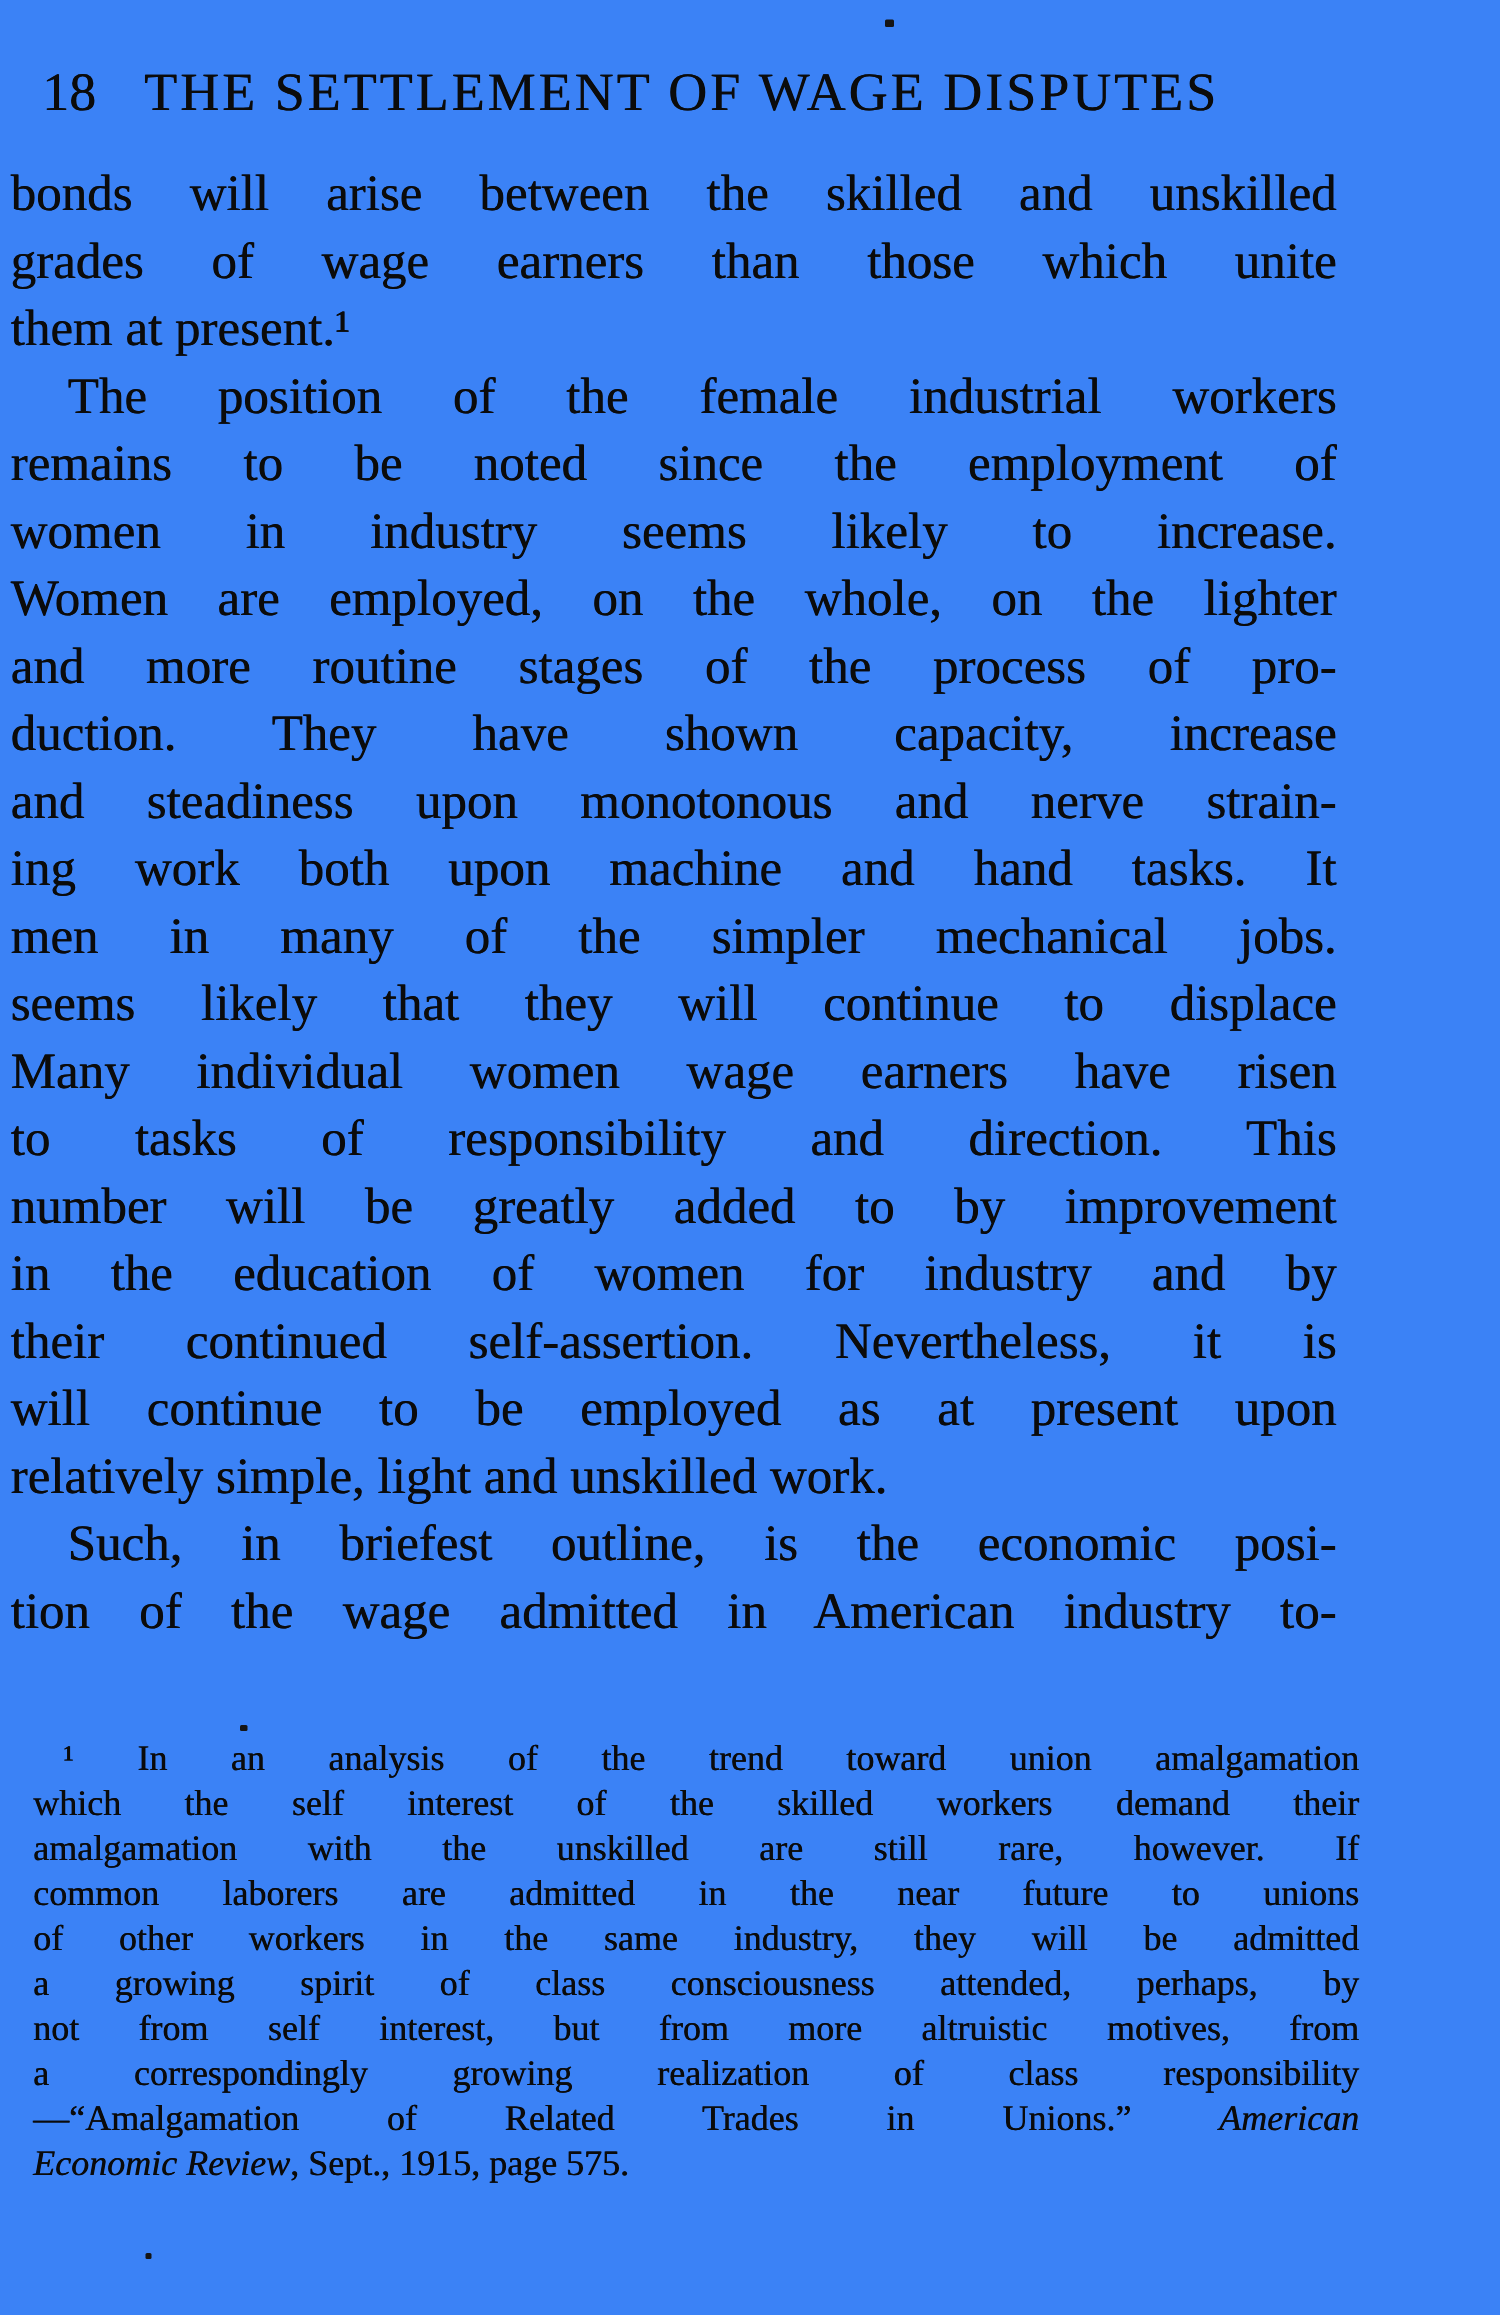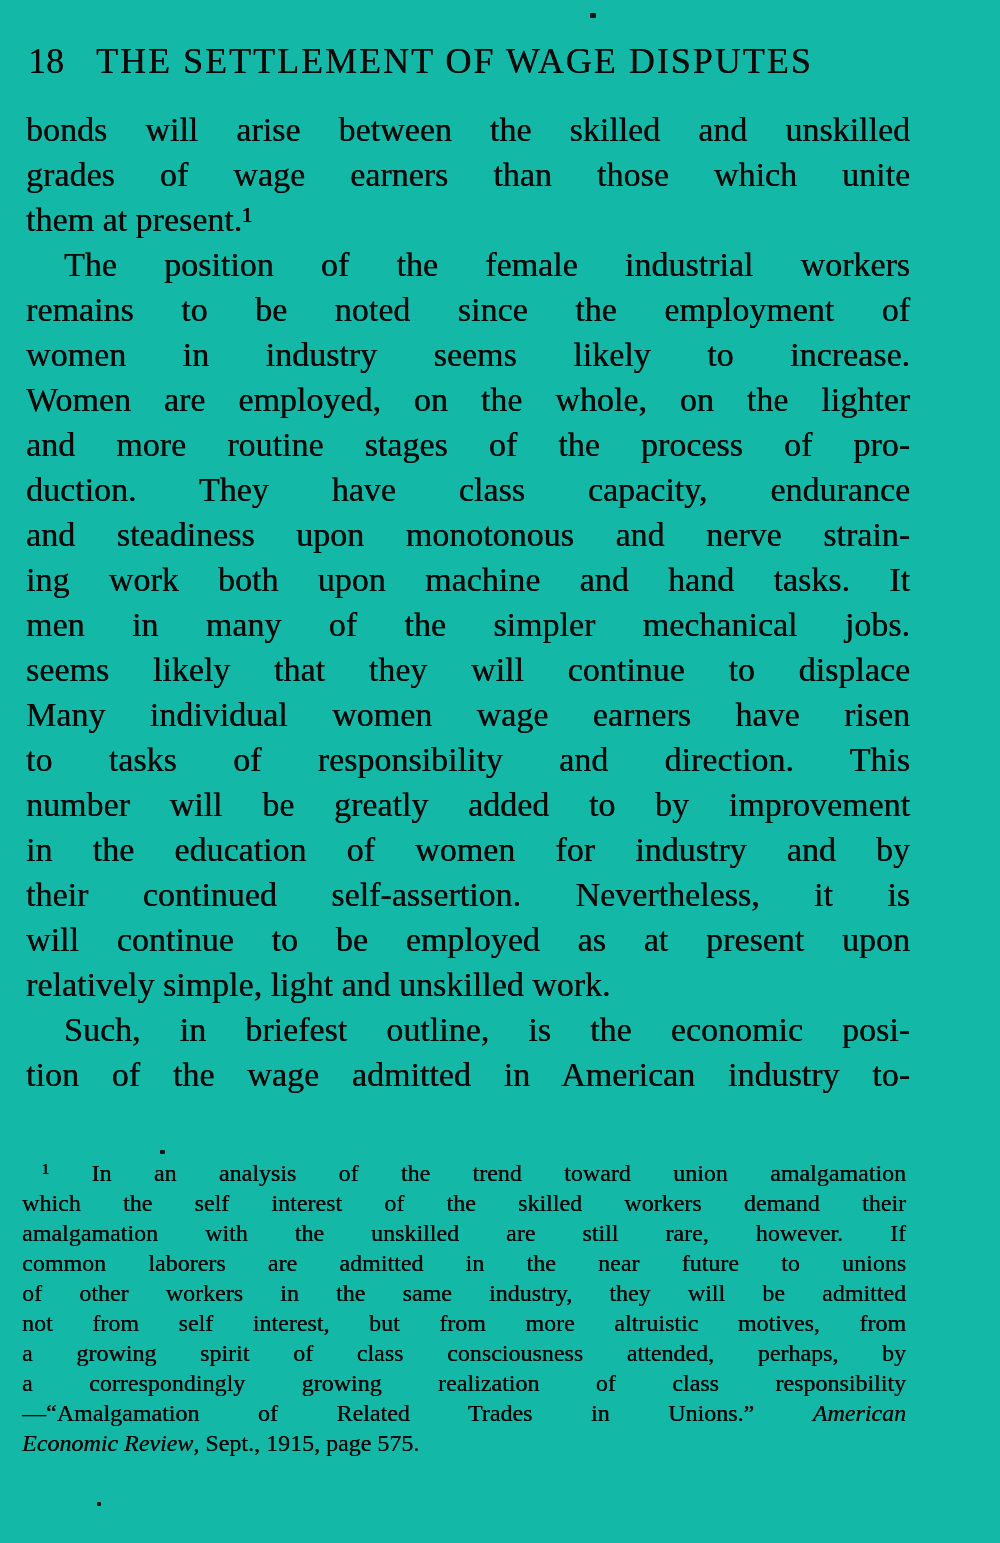--- a/index.html
+++ b/index.html
@@ -4,21 +4,21 @@
 <style>
   html, body {
     margin: 0;
     padding: 0;
     background: #ffffff;
   }
   .page {
     position: relative;
     width: 1000px;
     height: 1543px;
-    background: #14b8a6;
+    background: #3b82f6;
     color: #0b0b0b;
     font-family: "Liberation Serif", "DejaVu Serif", serif;
     overflow: hidden;
     text-shadow: 0.35px 0 0 currentColor; 
   }
   .header {
     position: absolute;
     top: 40px;
     left: 0;
     width: 100%;
@@ -35,21 +35,21 @@
     position: absolute;
     left: 96px;
     top: 0;
     font-size: 36px;
     line-height: 42px;
     letter-spacing: 2px;
     white-space: nowrap;
   }
   .body-text {
     position: absolute;
-    left: 26px;
+    left: 7px;
     top: 107px;
     width: 884px;
     font-size: 34px;
     line-height: 45px;
   }
   .line {
     text-align: justify;
     text-align-last: justify;
     white-space: normal;
   }
@@ -89,21 +89,21 @@
         <div class="line">bonds will arise between the skilled and unskilled</div>
         <div class="line">grades of wage earners than those which unite</div>
         <div class="line last">them at present.¹</div>
       </div>
       <div>
         <div class="line indent">The position of the female industrial workers</div>
         <div class="line">remains to be noted since the employment of</div>
         <div class="line">women in industry seems likely to increase.</div>
         <div class="line">Women are employed, on the whole, on the lighter</div>
         <div class="line">and more routine stages of the process of pro-</div>
-        <div class="line">duction. They have class capacity, endurance</div>
+        <div class="line">duction. They have shown capacity, increase</div>
         <div class="line">and steadiness upon monotonous and nerve strain-</div>
         <div class="line">ing work both upon machine and hand tasks. It</div>
         <div class="line">men in many of the simpler mechanical jobs.</div>
         <div class="line">seems likely that they will continue to displace</div>
         <div class="line">Many individual women wage earners have risen</div>
         <div class="line">to tasks of responsibility and direction. This</div>
         <div class="line">number will be greatly added to by improvement</div>
         <div class="line">in the education of women for industry and by</div>
         <div class="line">their continued self-assertion. Nevertheless, it is</div>
         <div class="line">will continue to be employed as at present upon</div>
@@ -113,22 +113,22 @@
         <div class="line indent">Such, in briefest outline, is the economic posi-</div>
         <div class="line">tion of the wage admitted in American industry to-</div>
       </div>
     </div>
   <div class="footnote">
       <div class="fline indent"><span>¹ In an analysis of the trend toward union amalgamation</span></div>
       <div class="fline"><span>which the self interest of the skilled workers demand their</span></div>
       <div class="fline"><span>amalgamation with the unskilled are still rare, however. If</span></div>
       <div class="fline"><span>common laborers are admitted in the near future to unions</span></div>
       <div class="fline"><span>of other workers in the same industry, they will be admitted</span></div>
+      <div class="fline"><span>a growing spirit of class consciousness attended, perhaps, by</span></div>
       <div class="fline"><span>not from self interest, but from more altruistic motives, from</span></div>
-      <div class="fline"><span>a growing spirit of class consciousness attended, perhaps, by</span></div>
       <div class="fline"><span>a correspondingly growing realization of class responsibility</span></div>
       <div class="fline"><span>—“Amalgamation of Related Trades in Unions.” </span><span class="italic">American</span></div>
       <div class="fline last"><span class="italic">Economic Review</span><span>, Sept., 1915, page 575.</span></div>
     </div>
 <div class="speck" style="left: 590px; top: 13px; width: 6px; height: 5px;"></div>
     <div class="speck" style="left: 160px; top: 1150px; width: 5px; height: 4px;"></div>
     <div class="speck" style="left: 97px; top: 1502px; width: 4px; height: 4px;"></div>
   </div>
 
 </body></html>

